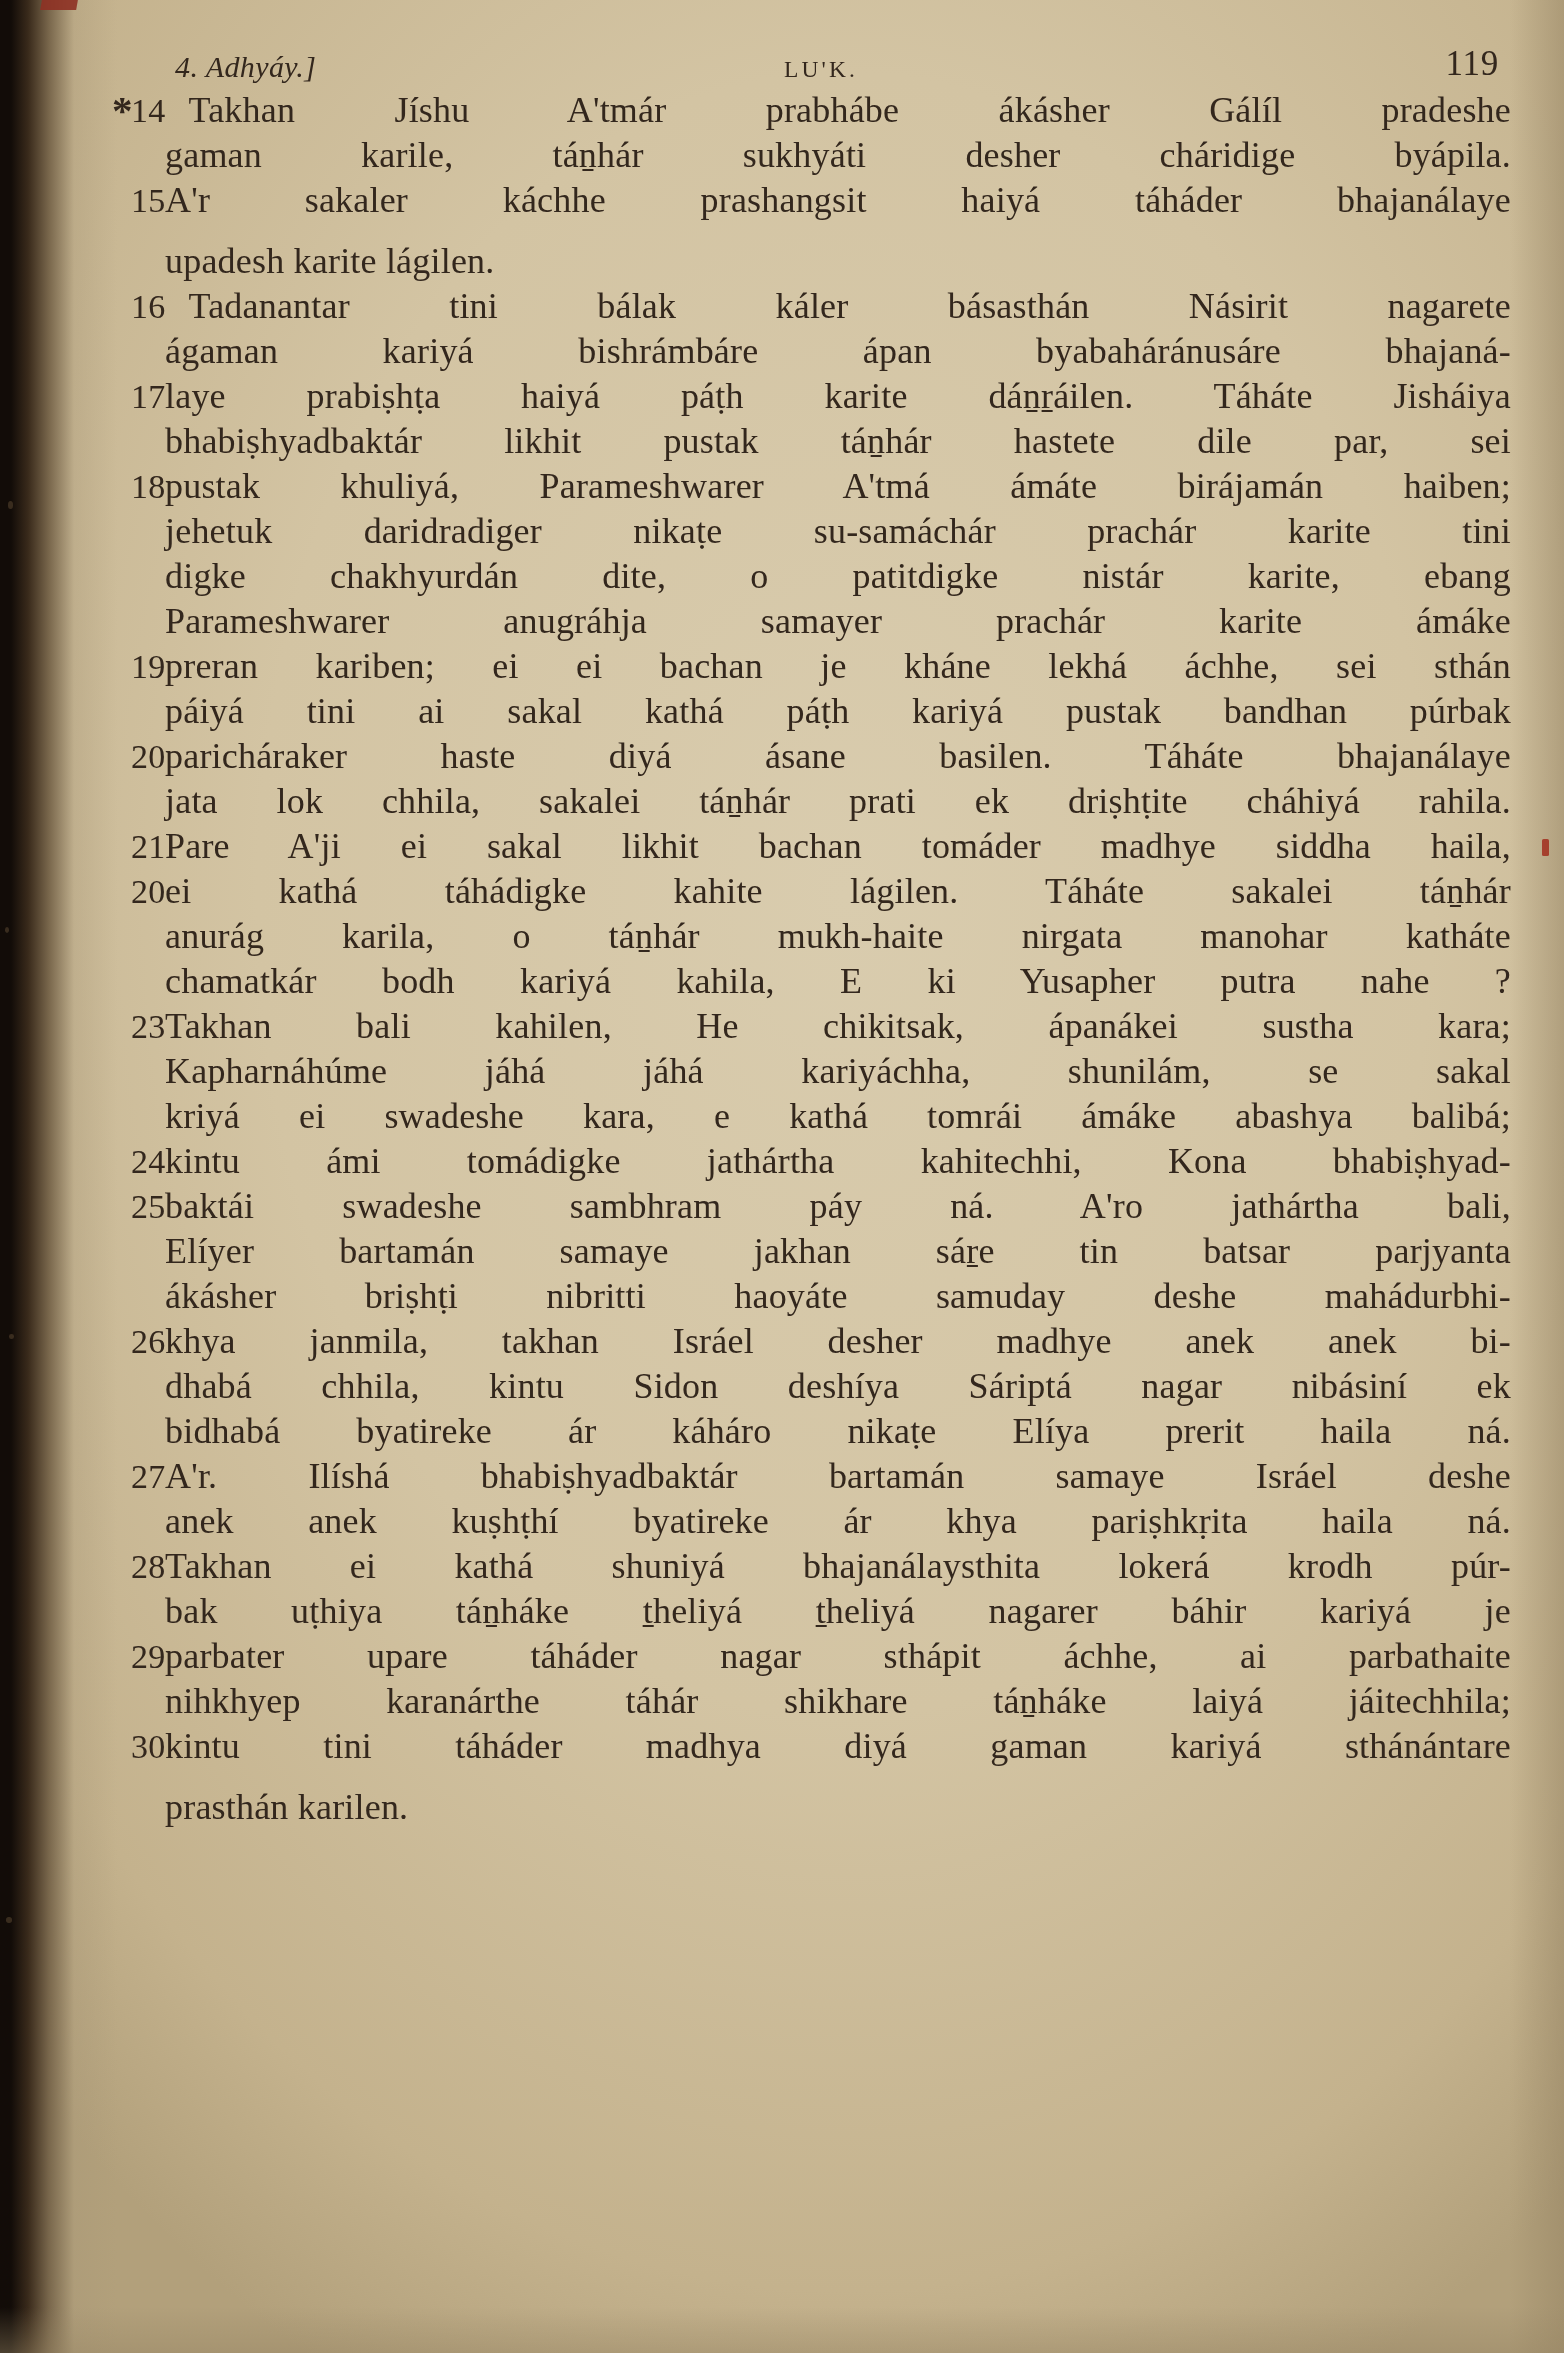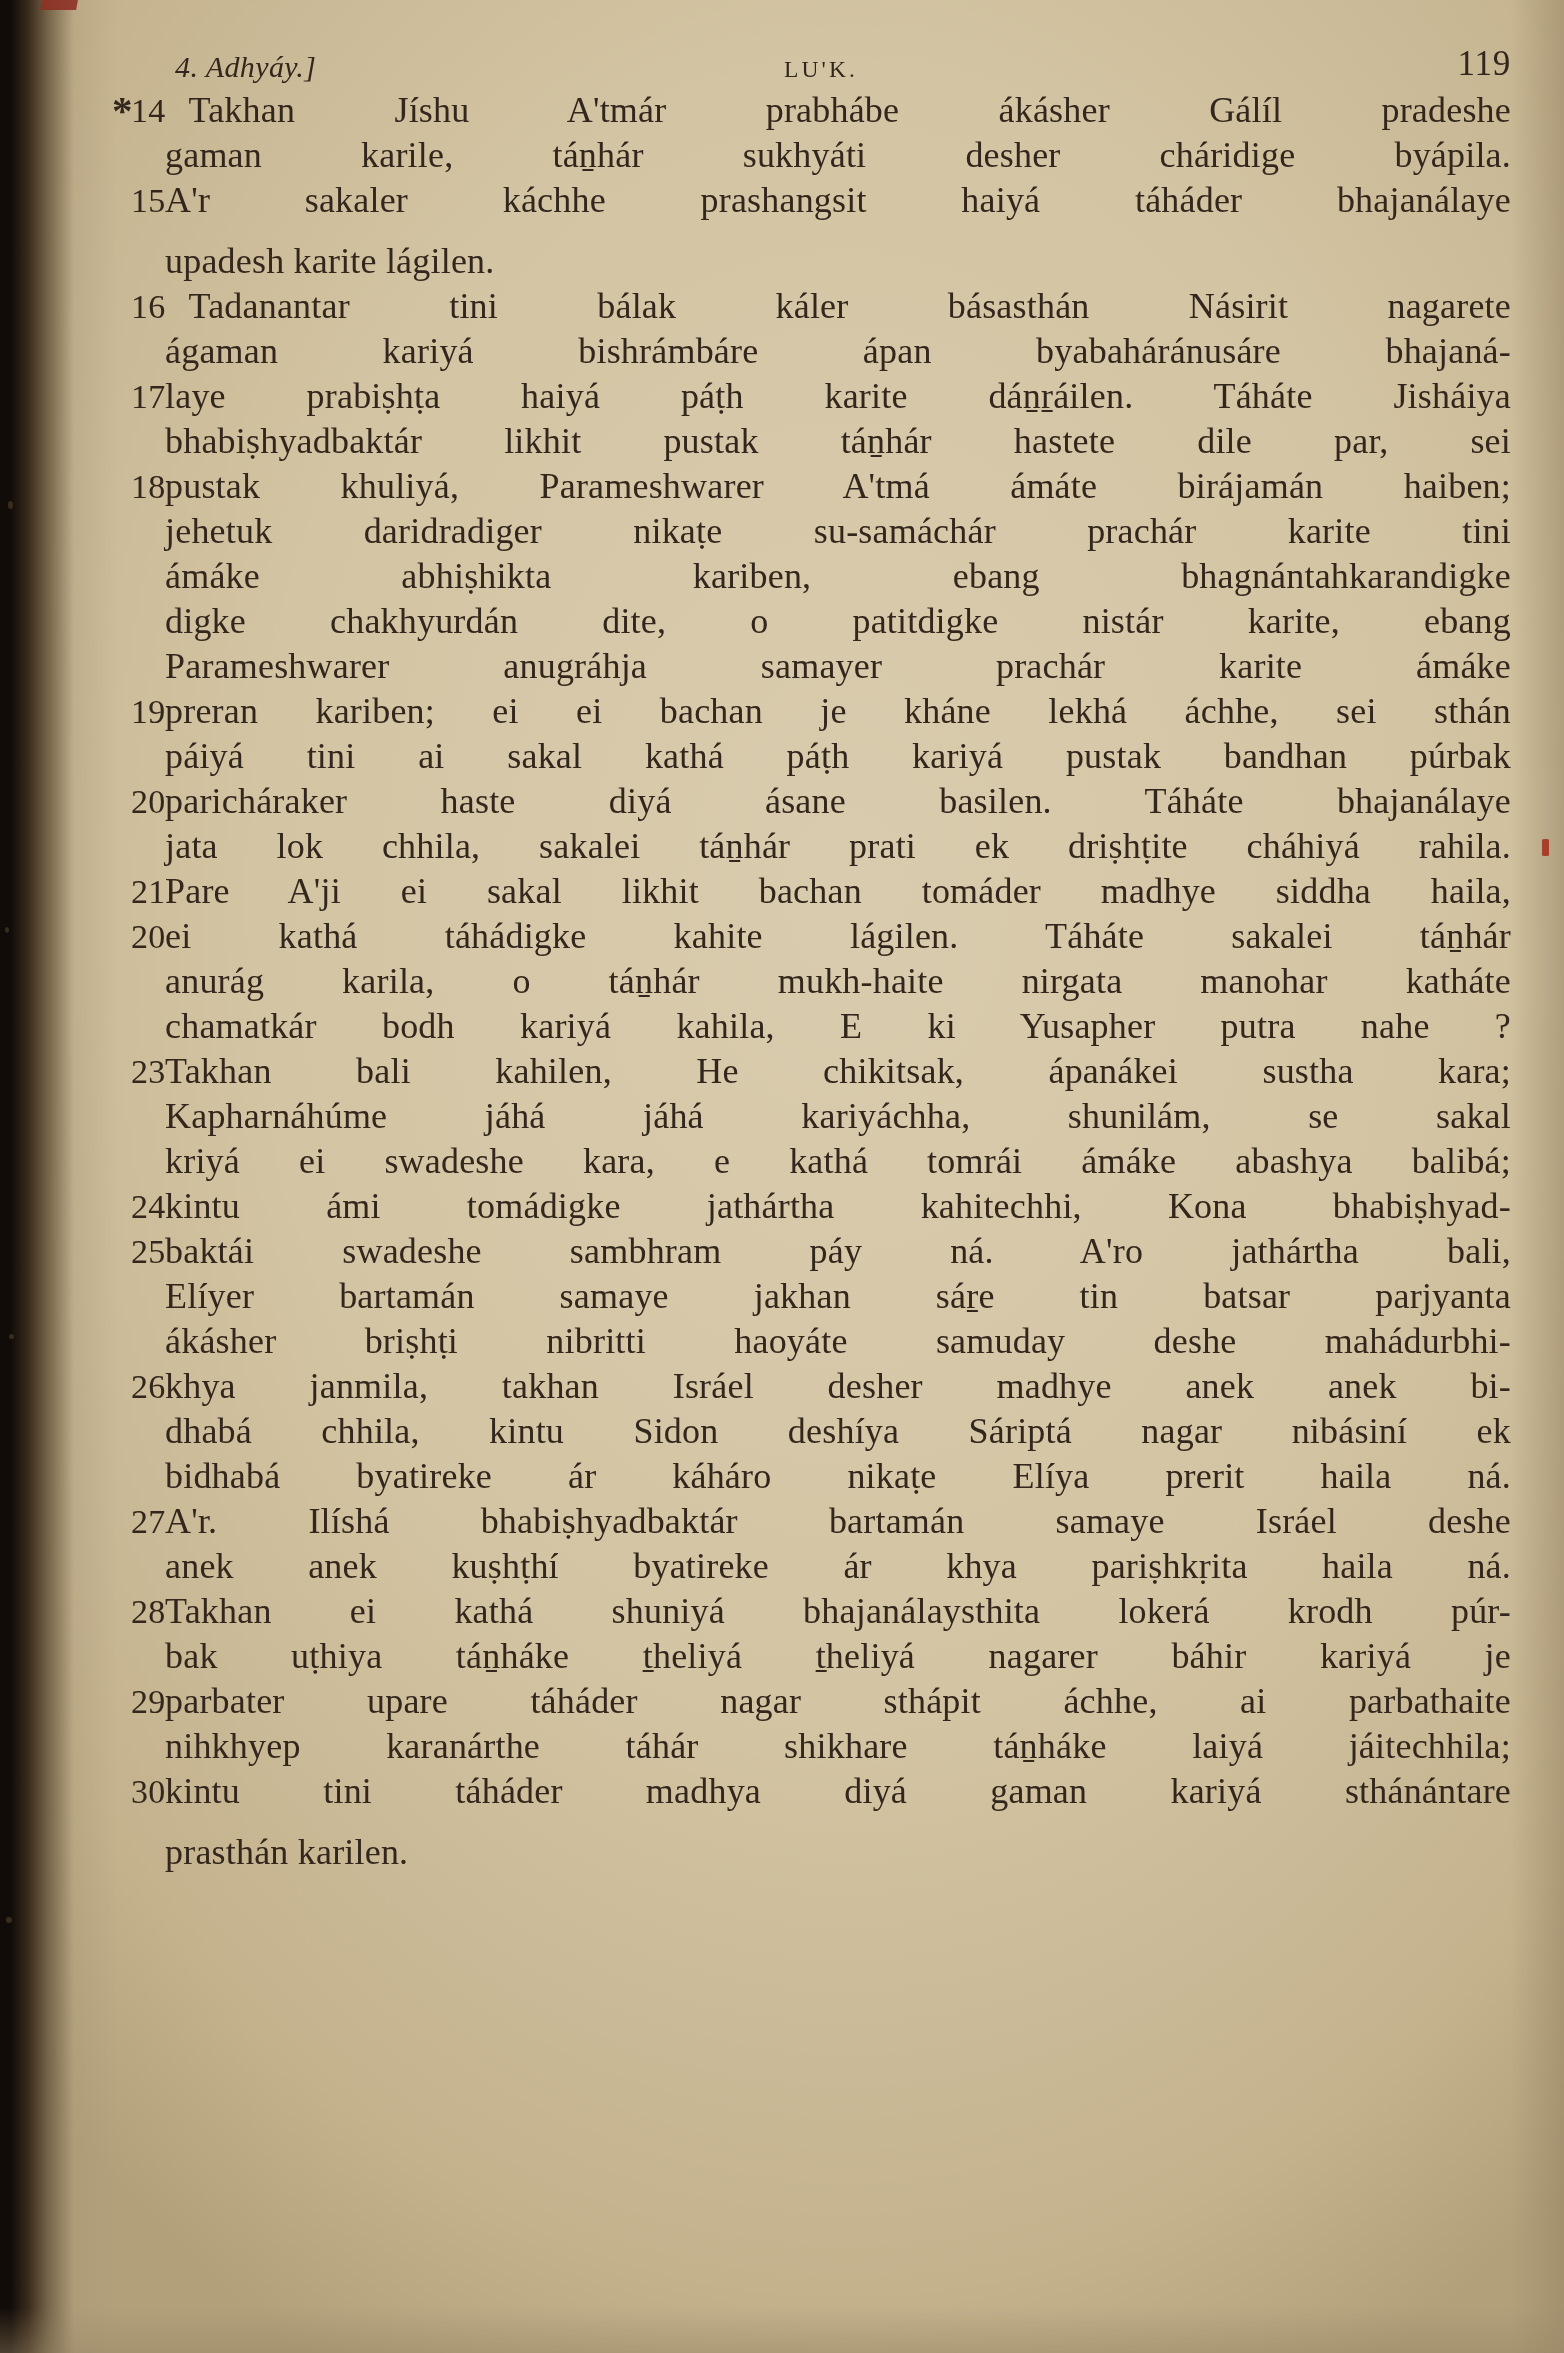--- a/index.html
+++ b/index.html
@@ -46,21 +46,21 @@
   .header{position:absolute;left:131px;top:47px;width:1380px;height:47px;}
   .h-left{
     position:absolute;left:0;top:3.1px;
     font-style:italic;font-size:30px;letter-spacing:0.4px;margin-left:44px;
   }
   .h-center{
     position:absolute;left:0;right:0;top:9.4px;text-align:center;
     font-size:23.5px;letter-spacing:3.1px;
   }
   .h-right{
-    position:absolute;right:0;top:-3.1px;
+    position:absolute;right:12px;top:-3.1px;
     font-size:35px;letter-spacing:0.8px;
   }
 
   .text-block{position:absolute;left:131px;top:88px;width:1380px;}
   .line{
     position:relative;
     padding-left:34px;
     line-height:45px;
     font-size:36px;
     letter-spacing:0.2px;
@@ -104,21 +104,20 @@
       <div class="line indent"><span class="vnum"><span class="mark">*</span>14</span><span class="vtext">Takhan Jíshu A'tmár prabhábe ákásher Gálíl pradeshe</span></div>
       <div class="line"><span class="vnum"></span><span class="vtext">gaman karile, táṉhár sukhyáti desher cháridige byápila.</span></div>
       <div class="line"><span class="vnum">15</span><span class="vtext">A'r sakaler káchhe prashangsit haiyá táháder bhajanálaye</span></div>
       <div class="line end"><span class="vnum"></span><span class="vtext">upadesh karite lágilen.</span></div>
       <div class="line indent"><span class="vnum">16</span><span class="vtext">Tadanantar tini bálak káler básasthán Násirit nagarete</span></div>
       <div class="line"><span class="vnum"></span><span class="vtext">ágaman kariyá bishrámbáre ápan byabaháránusáre bhajaná-</span></div>
       <div class="line"><span class="vnum">17</span><span class="vtext">laye prabiṣhṭa haiyá páṭh karite dáṉṟáilen.  Táháte Jisháiya</span></div>
       <div class="line"><span class="vnum"></span><span class="vtext">bhabiṣhyadbaktár likhit pustak táṉhár hastete dile par, sei</span></div>
       <div class="line"><span class="vnum">18</span><span class="vtext">pustak khuliyá, Parameshwarer A'tmá ámáte birájamán haiben;</span></div>
       <div class="line"><span class="vnum"></span><span class="vtext">jehetuk daridradiger nikaṭe su-samáchár prachár karite tini</span></div>
-      <div class="line"><span class="vnum"></span><span class="vtext">ámáke abhiṣhikta kariben, ebang bhagnántahkarandigke</span></div>
       <div class="line"><span class="vnum"></span><span class="vtext">digke chakhyurdán dite, o patitdigke nistár karite, ebang</span></div>
       <div class="line"><span class="vnum"></span><span class="vtext">Parameshwarer anugráhja samayer prachár karite ámáke</span></div>
       <div class="line"><span class="vnum">19</span><span class="vtext">preran kariben; ei ei bachan je kháne lekhá áchhe, sei sthán</span></div>
       <div class="line"><span class="vnum"></span><span class="vtext">páiyá tini ai sakal kathá páṭh kariyá pustak bandhan púrbak</span></div>
       <div class="line"><span class="vnum">20</span><span class="vtext">paricháraker haste diyá ásane basilen.  Táháte bhajanálaye</span></div>
       <div class="line"><span class="vnum"></span><span class="vtext">jata lok chhila, sakalei táṉhár prati ek driṣhṭite cháhiyá rahila.</span></div>
       <div class="line"><span class="vnum">21</span><span class="vtext">Pare A'ji ei sakal likhit bachan tomáder madhye siddha haila,</span></div>
       <div class="line"><span class="vnum">20</span><span class="vtext">ei kathá táhádigke kahite lágilen.  Táháte sakalei táṉhár</span></div>
       <div class="line"><span class="vnum"></span><span class="vtext">anurág karila, o táṉhár mukh-haite nirgata manohar katháte</span></div>
       <div class="line"><span class="vnum"></span><span class="vtext">chamatkár bodh kariyá kahila, E ki Yusapher putra nahe ?</span></div>

